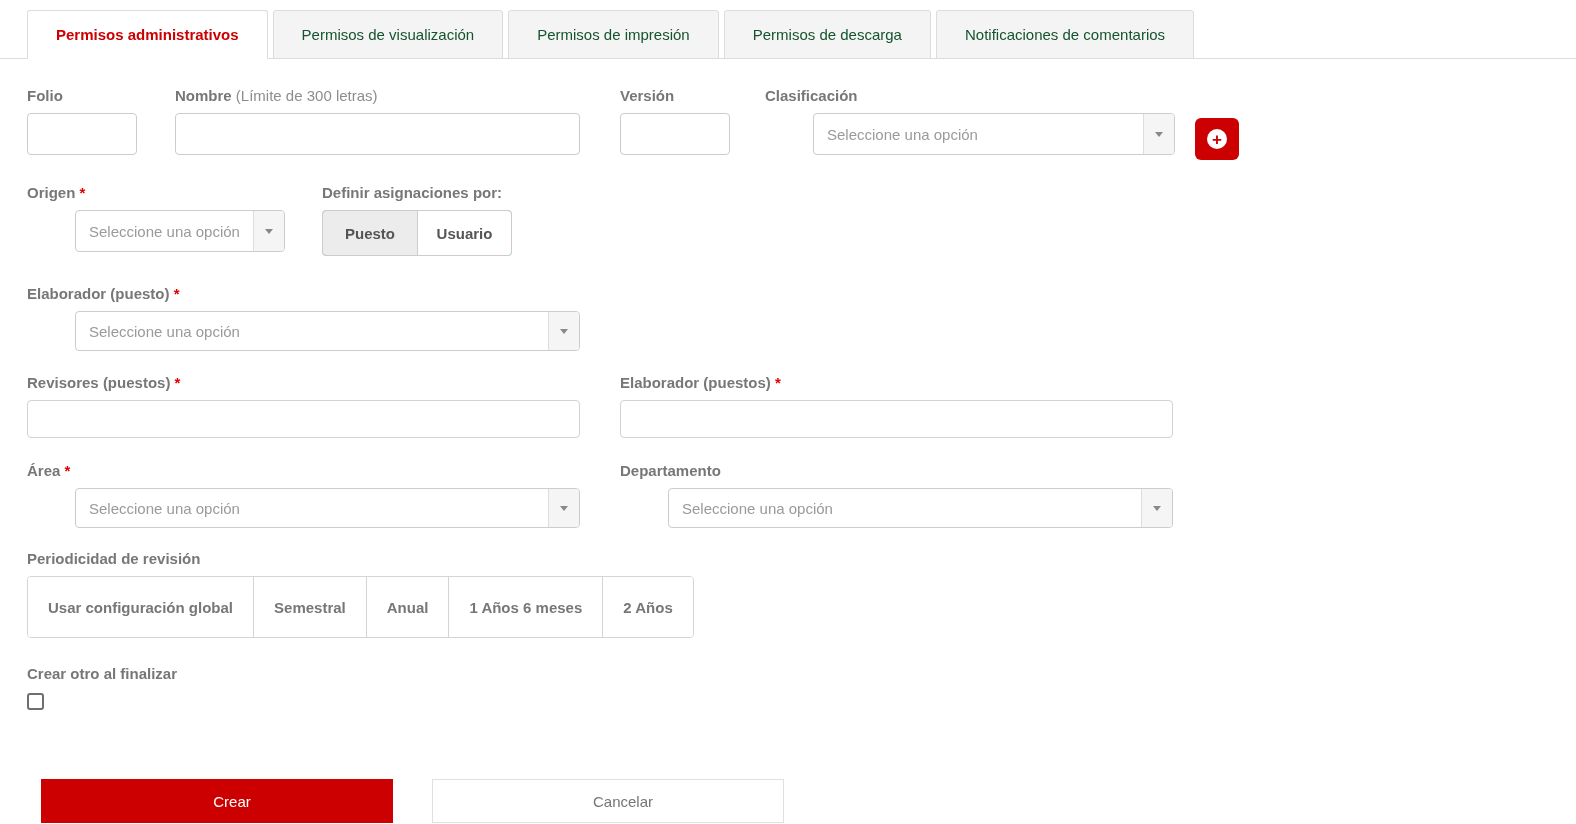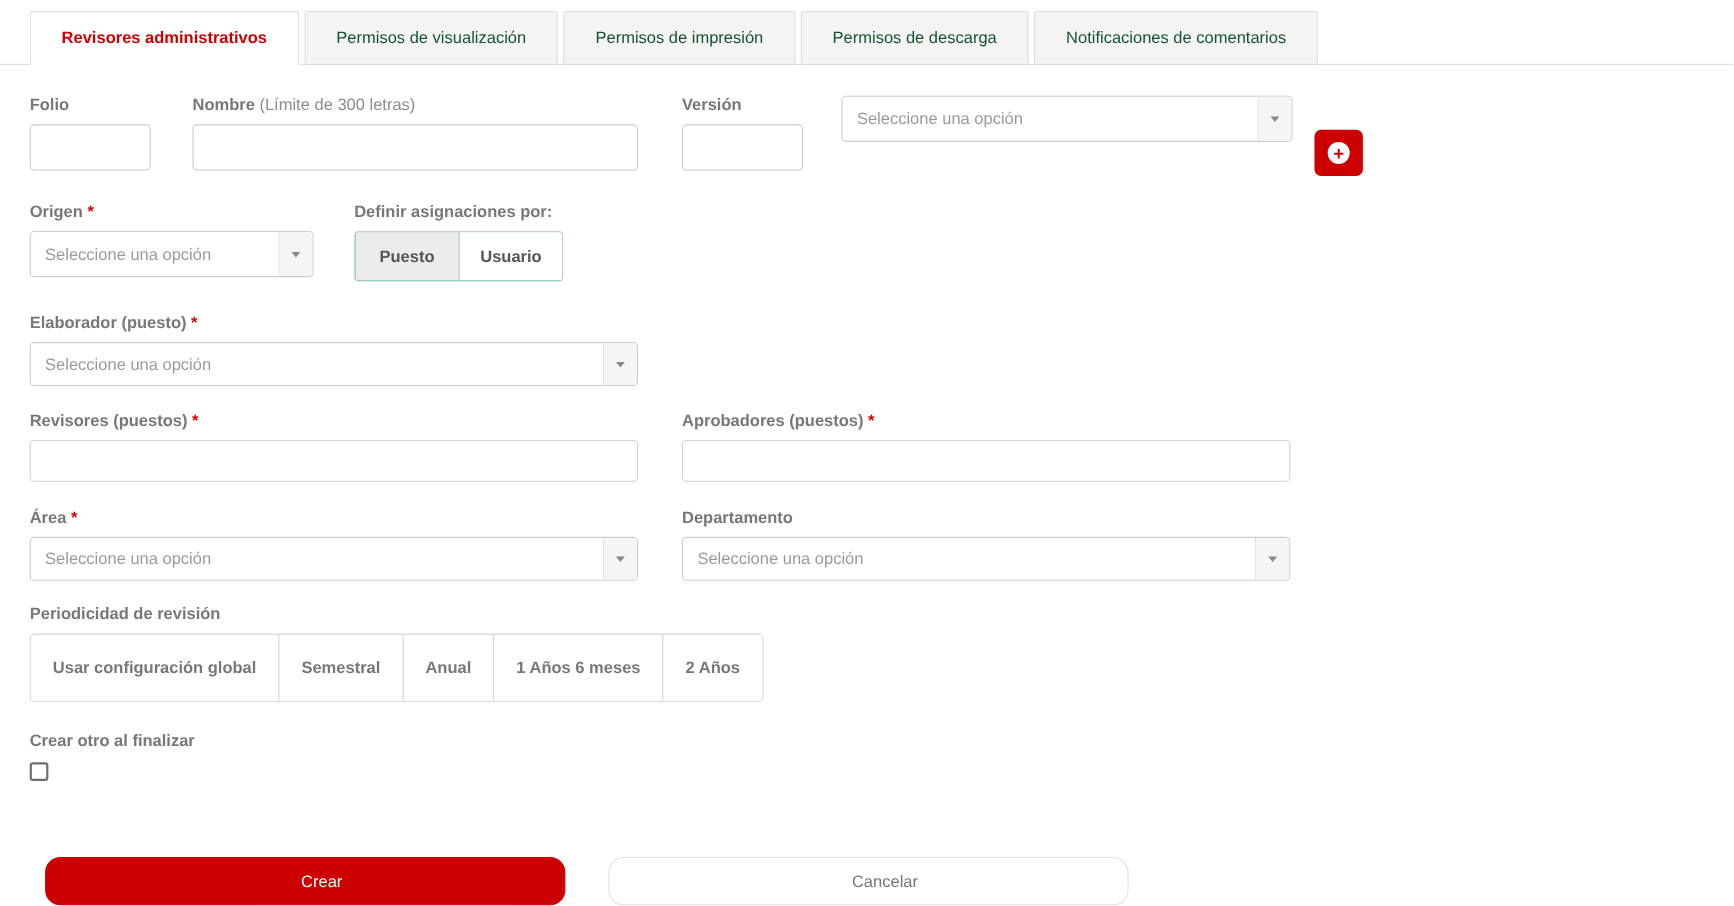--- a/index.html
+++ b/index.html
@@ -52,21 +52,21 @@
     height: 42px; width: 100%;
     font: 15px "Liberation Sans", sans-serif;
     color: #555; padding: 0 12px; outline: none;
     background: #fff;
   }
   .tinput.short { height: 38px; border-color: #d2d2d2; }
 
   .select {
     display: flex; align-items: stretch;
     border: 1px solid #ccc; border-radius: 4px;
-    height: 42px; background: #fff; cursor: pointer;
+    height: 42px; background: #fff; cursor: pointer; margin-left: 48px;
   }
   .select.h40 { height: 40px; }
   .select .sel-text {
     flex: 1; display: flex; align-items: center;
     padding: 0 13px; font-size: 15px; color: #9a9a9a;
     white-space: nowrap; overflow: hidden;
   }
   .select .caretbox {
     width: 31px; background: #f5f5f5;
     border-left: 1px solid #ddd;
@@ -125,23 +125,23 @@
   .checkbox {
     width: 17px; height: 17px;
     border: 2px solid #6f6f6f; border-radius: 3px;
     background: #fff; cursor: pointer;
     margin-top: 2px;
   }
 
   
   .actions { display: flex; gap: 39px; margin: 69px 0 0 14px; }
   .btn {
-    width: 473px; height: 44px;
-    display: flex; align-items: center; justify-content: center;
-    font-size: 15px; border-radius: 14px; cursor: pointer;
+    width: 352px; height: 44px;
+    display: flex; align-items: center; justify-content: center;
+    font-size: 15px; border-radius: 0; cursor: pointer;
     border: 1px solid transparent;
     padding-left: 30px;
   }
   .btn.primary { background: #cc0000; color: #ffffff; border-color: #cc0000; }
   .btn.secondary { background: #ffffff; color: #757575; border-color: #e0e0e0; }
 
   
   .w110 { width: 110px; }  .w405 { width: 405px; }
   .w260 { width: 260px; }  .w410 { width: 410px; }
   .w258 { width: 258px; }  .w553 { width: 553px; }
@@ -151,21 +151,21 @@
   .mt24 { margin-top: 24px; }
   .mt23 { margin-top: 23px; }
   .mt22 { margin-top: 22px; }
   .mt27 { margin-top: 27px; }
   .mt29 { margin-top: 29px; }
 </style>
 </head>
 <body>
 
 <div class="tabs">
-  <div class="tab active">Revisores administrativos</div>
+  <div class="tab active">Permisos administrativos</div>
   <div class="tab">Permisos de visualización</div>
   <div class="tab">Permisos de impresión</div>
   <div class="tab">Permisos de descarga</div>
   <div class="tab">Notificaciones de comentarios</div>
 </div>
 
 <div class="form">
 
   <div class="row">
     <div class="field w110 mr38">
@@ -177,20 +177,21 @@
         <span>Nombre</span>
         <span class="hint">(Límite de 300 letras)</span>
       </div>
       <input class="tinput" type="text" style="">
     </div>
     <div class="field w110 mr35">
       <div class="label">Versión</div>
       <input class="tinput" type="text" style="">
     </div>
     <div class="field w410">
+      <div class="label">Clasificación</div>
       <div class="select">
         <span class="sel-text">Seleccione una opción</span>
         <span class="caretbox">
             <span class="caret"></span>
           </span>
       </div>
     </div>
     <button class="add-btn">
       <span class="plus-circle">+</span>
     </button>
@@ -236,21 +237,21 @@
   <div class="row mt23">
     <div class="field w553 mr-col">
       <div class="label">
         <span>Revisores (puestos)</span>
         <span class="req">*</span>
       </div>
       <input class="tinput short" type="text" style="">
     </div>
     <div class="field w553">
       <div class="label">
-        <span>Aprobadores (puestos)</span>
+        <span>Elaborador (puestos)</span>
         <span class="req">*</span>
       </div>
       <input class="tinput short" type="text" style="">
     </div>
   </div>
 
   <div class="row mt24">
     <div class="field w553 mr-col">
       <div class="label">
         <span>Área</span>

